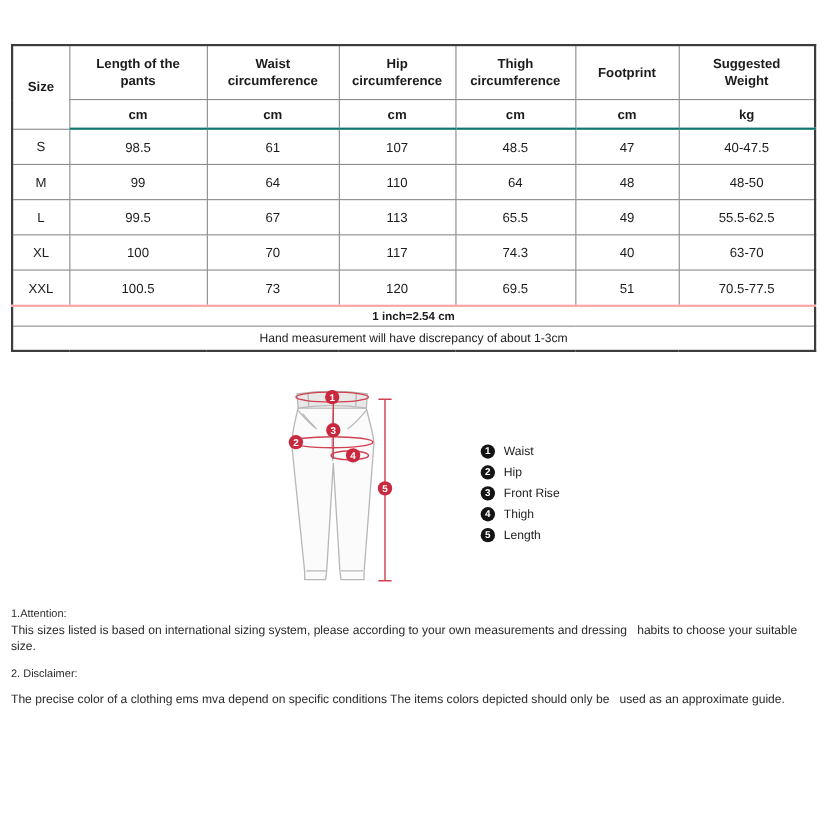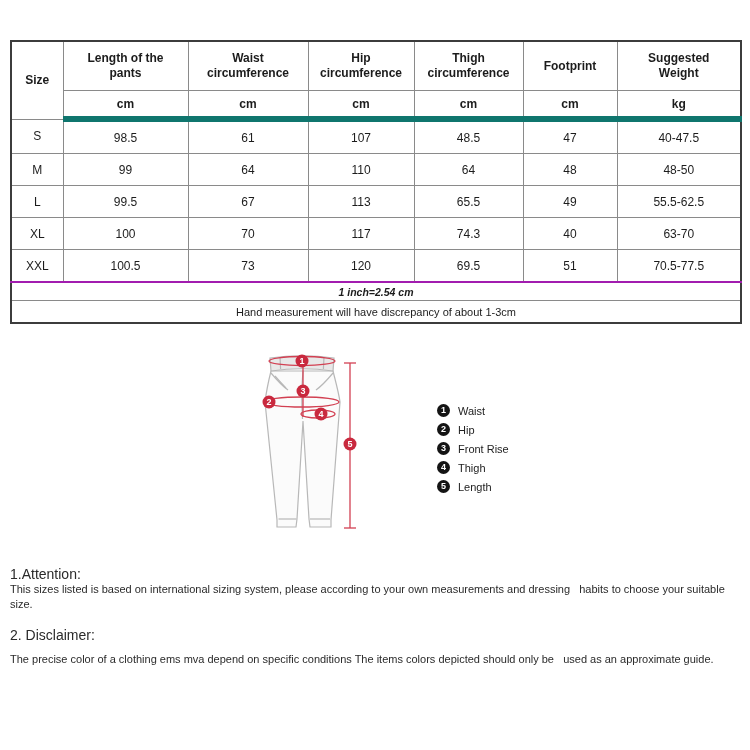--- a/index.html
+++ b/index.html
@@ -15,39 +15,39 @@
     border:2px solid #3c3c3c;
   }
   .size-table th,.size-table td{
     border:1px solid #8a8a8a;
     text-align:center;vertical-align:middle;
     font-size:12px;color:#1c1c1c;
     padding:0 2px;
   }
   .size-table thead th{font-weight:bold;}
   .size-table tr.hdr th{height:48px;line-height:1.25;}
-  .size-table tr.units th{height:25px;border-bottom:6px solid #0f766e;}
+  .size-table tr.units th{height:25px;border-bottom:2px solid #0f766e;}
   .size-table tbody tr.data td{height:31px;font-weight:normal;}
-  .size-table tr.fnote1 td{height:17px;font-size:10.5px;font-weight:bold;border-top:2px solid #a21caf;font-style:italic;}
+  .size-table tr.fnote1 td{height:17px;font-size:10.5px;font-weight:bold;border-top:2px solid #fca5a5;}
   .size-table tr.fnote2 td{height:21px;font-size:11px;font-weight:normal;}
   
   .diagram{position:absolute;left:0;top:345px;width:750px;height:205px;}
   .pants-svg{position:absolute;left:255px;top:0;}
   .legend{position:absolute;left:437px;top:56px;}
   .legend-item{display:flex;align-items:center;height:19px;}
   .legend-dot{
     width:13px;height:13px;border-radius:50%;background:#141414;
     color:#ffffff;font-size:9px;font-weight:bold;line-height:13px;
     text-align:center;flex:0 0 13px;
   }
   .legend-label{margin-left:8px;font-size:11px;color:#222222;}
   
   .notes{position:absolute;left:10px;top:551px;width:733px;}
   .note{margin-bottom:9px;}
-  .note-title{font-size:14px;line-height:15px;color:#2a2a2a;white-space:pre-wrap;margin-top:16px;}
+  .note-title{font-size:10px;line-height:15px;color:#2a2a2a;white-space:pre-wrap;}
   .note-title:empty{display:none;}
   .note-body{font-size:11px;line-height:15px;color:#2a2a2a;white-space:pre-wrap;}
 </style>
 </head>
 <body>
 
 <table class="size-table">
   <colgroup>
     <col style="width:52px">
       <col style="width:125px">

